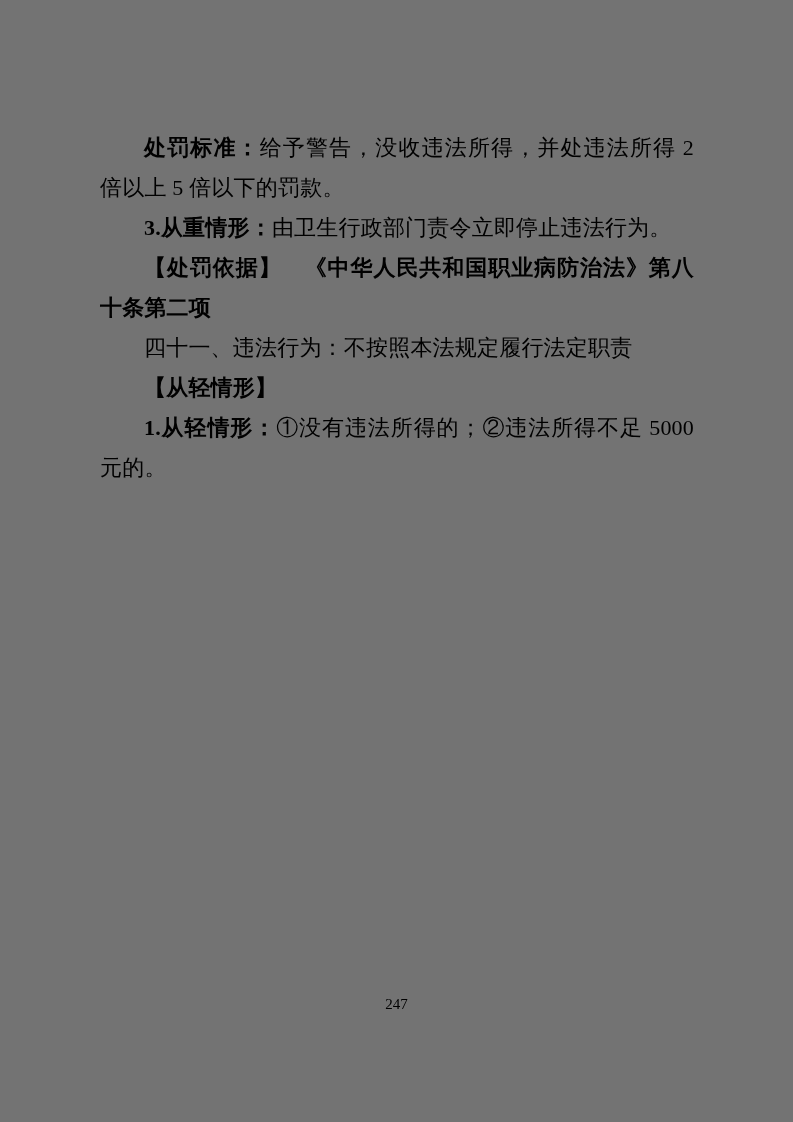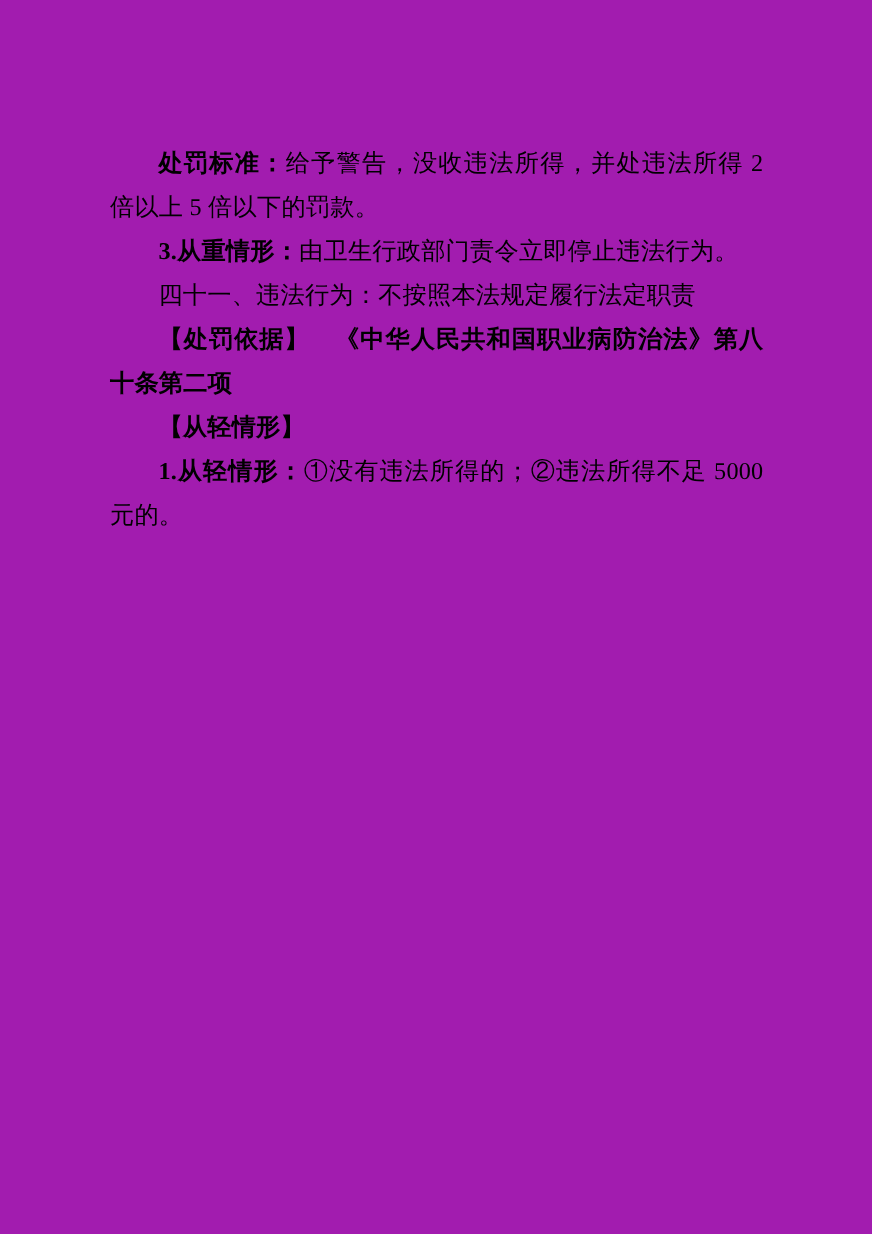--- a/index.html
+++ b/index.html
@@ -4,21 +4,21 @@
 <style>
   html, body {
     margin: 0;
     padding: 0;
     background: #ffffff;
   }
   .page {
     position: relative;
     width: 793px;
     height: 1122px;
-    background: #a21caf;
+    background: #737373;
     overflow: hidden;
     font-family: "Liberation Serif", "DejaVu Serif", serif;
     color: #000000;
   }
   .doc-body {
     position: absolute;
     left: 100px;
     top: 128px;
     width: 594px;
     font-size: 22px;
@@ -49,18 +49,21 @@
     color: #000000;
   }
 </style>
 </head>
 <body>
 
 <div class="page">
   <div class="doc-body" id="doc-body">
       <p class="para indent"><span class="bold">处罚标准：</span><span class="">给予警告，没收违法所得，并处违法所得 2 倍以上 5 倍以下的罚款。</span></p>
       <p class="para indent"><span class="bold">3.从重情形：</span><span class="">由卫生行政部门责令立即停止违法行为。</span></p>
+      <p class="para indent"><span class="bold">【处罚依据】　《中华人民共和国职业病防治法》第八十条第二项</span></p>
       <p class="para indent"><span class="">四十一、违法行为：不按照本法规定履行法定职责</span></p>
-      <p class="para indent"><span class="bold">【处罚依据】　《中华人民共和国职业病防治法》第八十条第二项</span></p>
       <p class="para indent"><span class="bold">【从轻情形】</span></p>
       <p class="para indent"><span class="bold">1.从轻情形：</span><span class="">①没有违法所得的；②违法所得不足 5000 元的。</span></p>
     </div>
+  <div class="page-footer">
+    <span>247</span>
+  </div>
 </div>
 
 </body></html>

